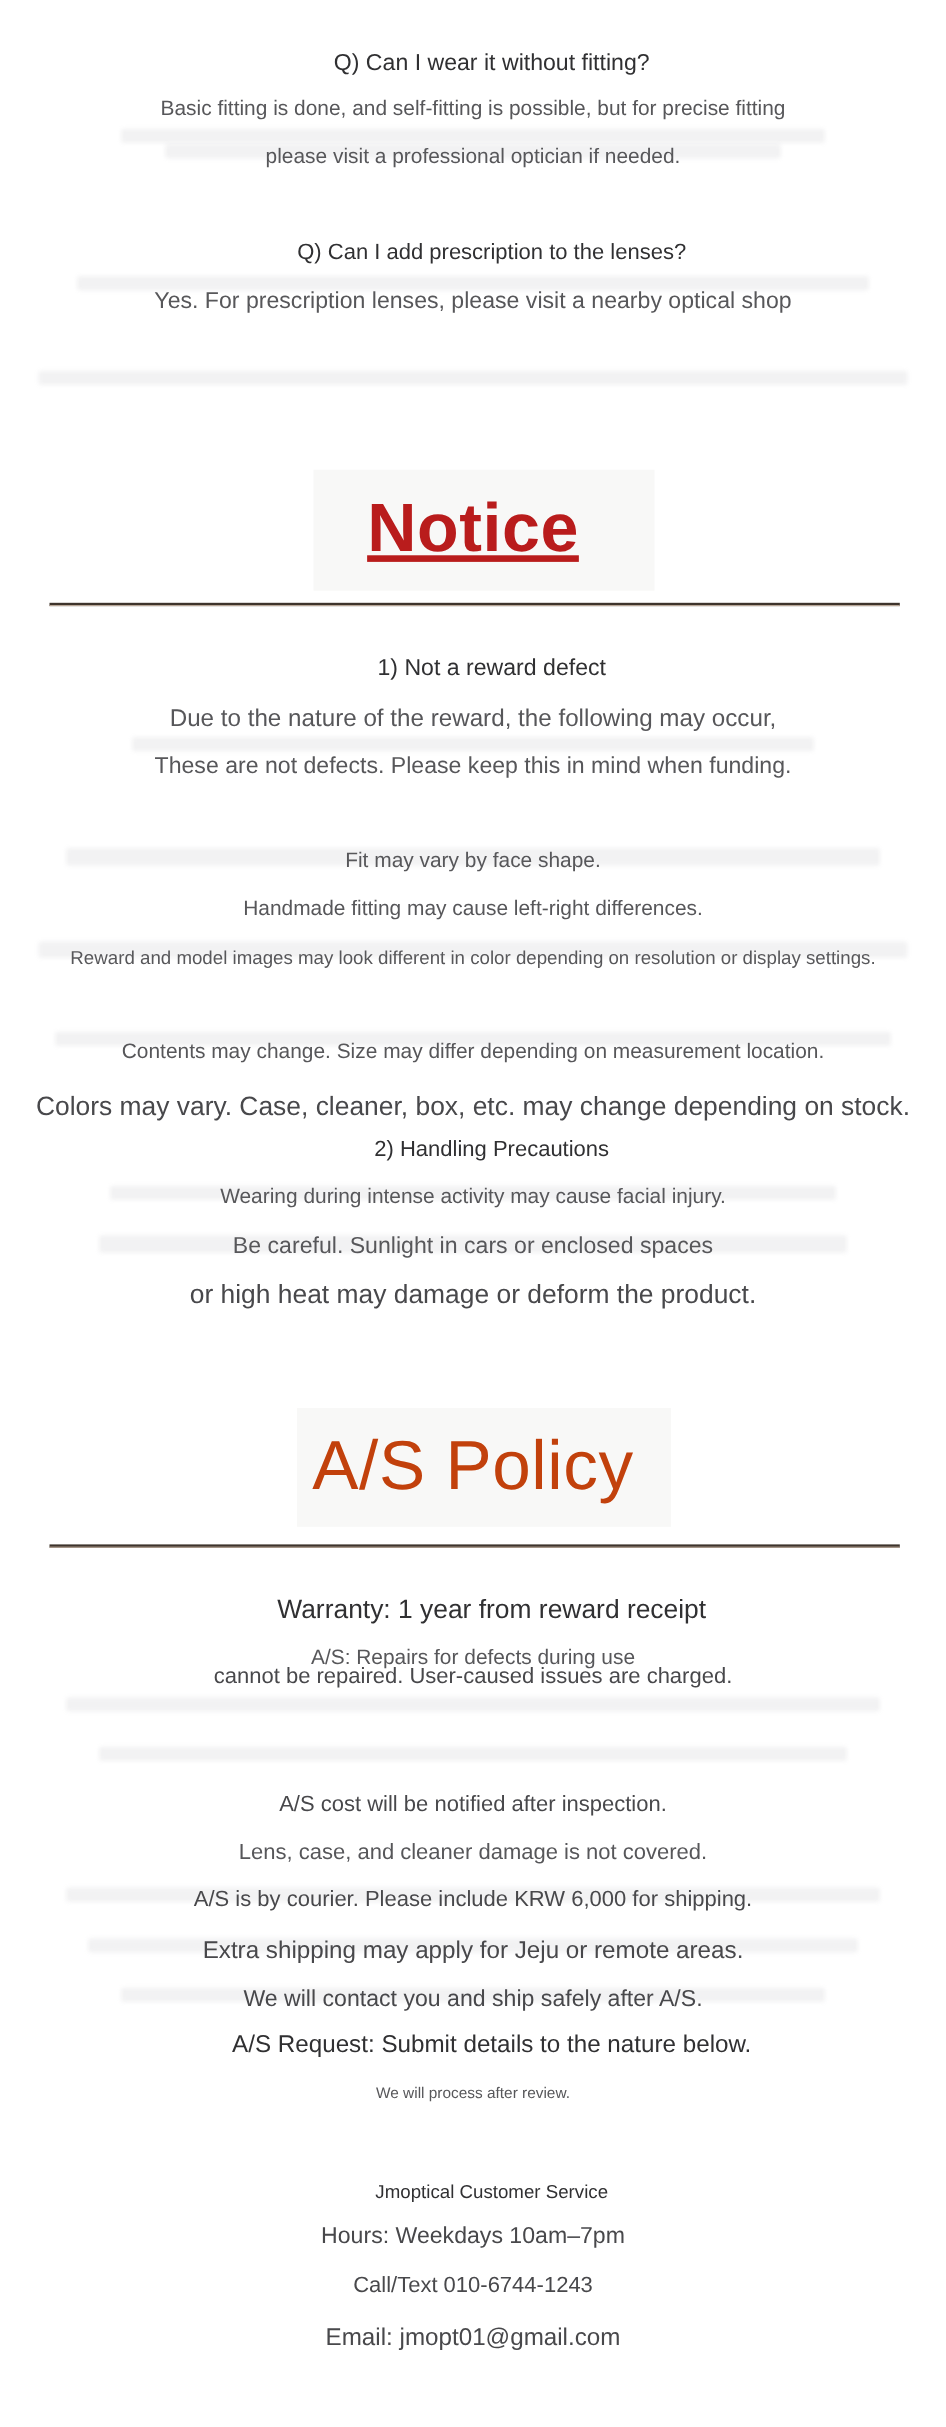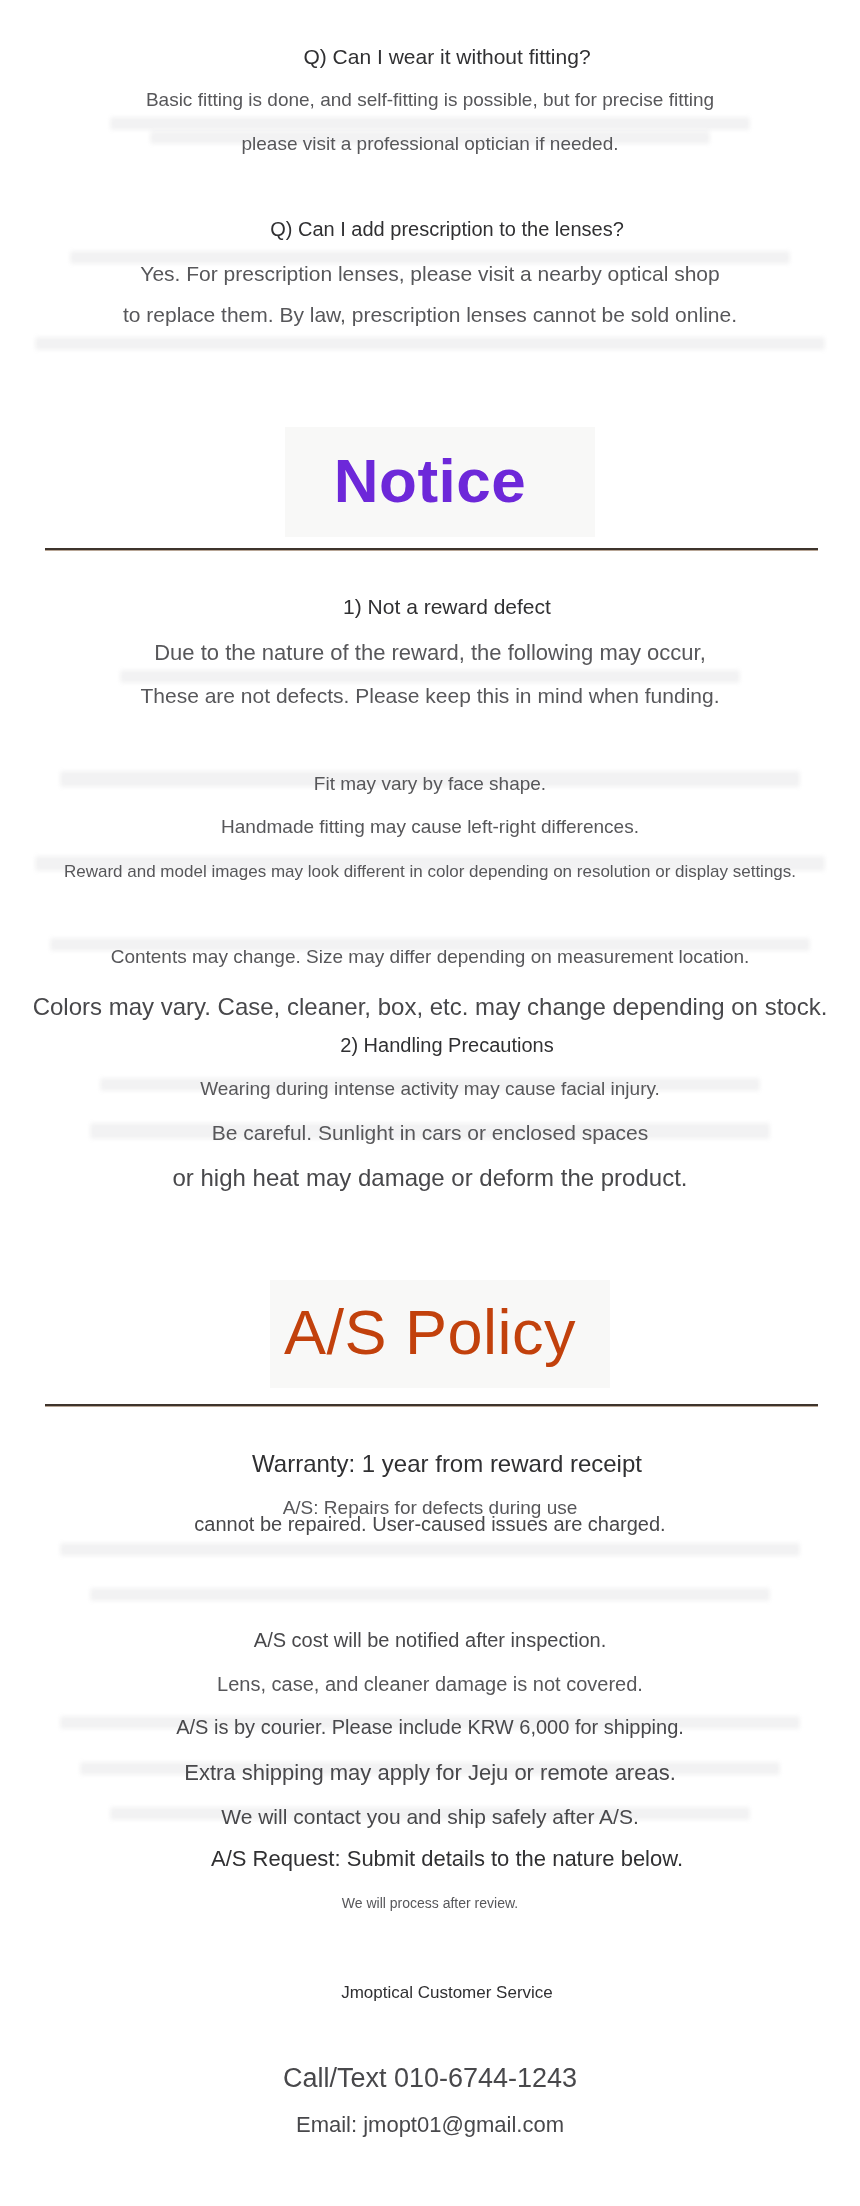--- a/index.html
+++ b/index.html
@@ -14,21 +14,21 @@
   }
   .line {
     position: absolute;
     left: 0;
     right: 0;
     text-align: center;
     transform: translateY(-50%);
     line-height: 1.2;
     white-space: nowrap;
   }
-  .t  { color: #6d28d9; font-weight: 700; letter-spacing: 0.5px; }
+  .t  { color: #b91c1c; font-weight: 700; letter-spacing: 0.5px; text-decoration: underline; }
   .t2 { color: #c2410c; font-weight: 400; letter-spacing: 0.5px; }
   .h  { color: #303032; padding-left: 34px; }
   .g  { color: #57575a; }
   .gd { color: #48484b; }
   .rule {
     position: absolute;
     left: 45px;
     width: 773px;
     height: 2px;
     background: #3e342c;
@@ -66,21 +66,20 @@
   <div class="ghost" style="top:1716px; left:60px; width:740px;"></div>
   <div class="ghost" style="top:1762px; left:80px; width:700px;"></div>
   <div class="ghost" style="top:1807px; left:110px; width:640px;"></div>
 
   <div class="line h" style="top:57px;  font-size:21px;">Q) Can I wear it without fitting?</div>
   <div class="line g" style="top:100px; font-size:19px;">Basic fitting is done, and self-fitting is possible, but for precise fitting</div>
   <div class="line g" style="top:144px; font-size:19px;">please visit a professional optician if needed.</div>
 
   <div class="line h" style="top:229px; font-size:20px;">Q) Can I add prescription to the lenses?</div>
   <div class="line g" style="top:274px; font-size:21px;">Yes. For prescription lenses, please visit a nearby optical shop</div>
-  <div class="line g" style="top:315px; font-size:21px;">to replace them. By law, prescription lenses cannot be sold online.</div>
 
   <div class="titlebox" style="left:285px; top:427px; width:310px; height:110px;"></div>
   <div class="line t" style="top:481px; font-size:62px;">Notice</div>
   <div class="rule" style="top:548px;"></div>
 
   <div class="line h" style="top:607px; font-size:21px;">1) Not a reward defect</div>
   <div class="line g" style="top:653px; font-size:22px;">Due to the nature of the reward, the following may occur,</div>
   <div class="line g" style="top:696px; font-size:21px;">These are not defects. Please keep this in mind when funding.</div>
 
   <div class="line g" style="top:784px;  font-size:19px;">Fit may vary by face shape.</div>
@@ -103,16 +102,17 @@
   <div class="line gd" style="top:1524px; font-size:20px;">cannot be repaired. User-caused issues are charged.</div>
   <div class="line gd" style="top:1640px; font-size:20px;">A/S cost will be notified after inspection.</div>
   <div class="line g" style="top:1684px; font-size:20px;">Lens, case, and cleaner damage is not covered.</div>
   <div class="line gd" style="top:1727px; font-size:20px;">A/S is by courier. Please include KRW 6,000 for shipping.</div>
   <div class="line gd" style="top:1773px; font-size:22px;">Extra shipping may apply for Jeju or remote areas.</div>
   <div class="line gd" style="top:1817px; font-size:21px;">We will contact you and ship safely after A/S.</div>
   <div class="line h" style="top:1859px; font-size:22px;">A/S Request: Submit details to the nature below.</div>
   <div class="line g" style="top:1903px; font-size:14px;">We will process after review.</div>
 
   <div class="line h" style="top:1993px; font-size:17px;">Jmoptical Customer Service</div>
-  <div class="line gd" style="top:2078px; font-size:27px;">Call/Text 010-6744-1243</div>
+  <div class="line gd" style="top:2033px; font-size:21px;">Hours: Weekdays 10am–7pm</div>
+  <div class="line gd" style="top:2078px; font-size:20px;">Call/Text 010-6744-1243</div>
   <div class="line gd" style="top:2125px; font-size:22px;">Email: jmopt01@gmail.com</div>
 
 </div>
 
 </body></html>

